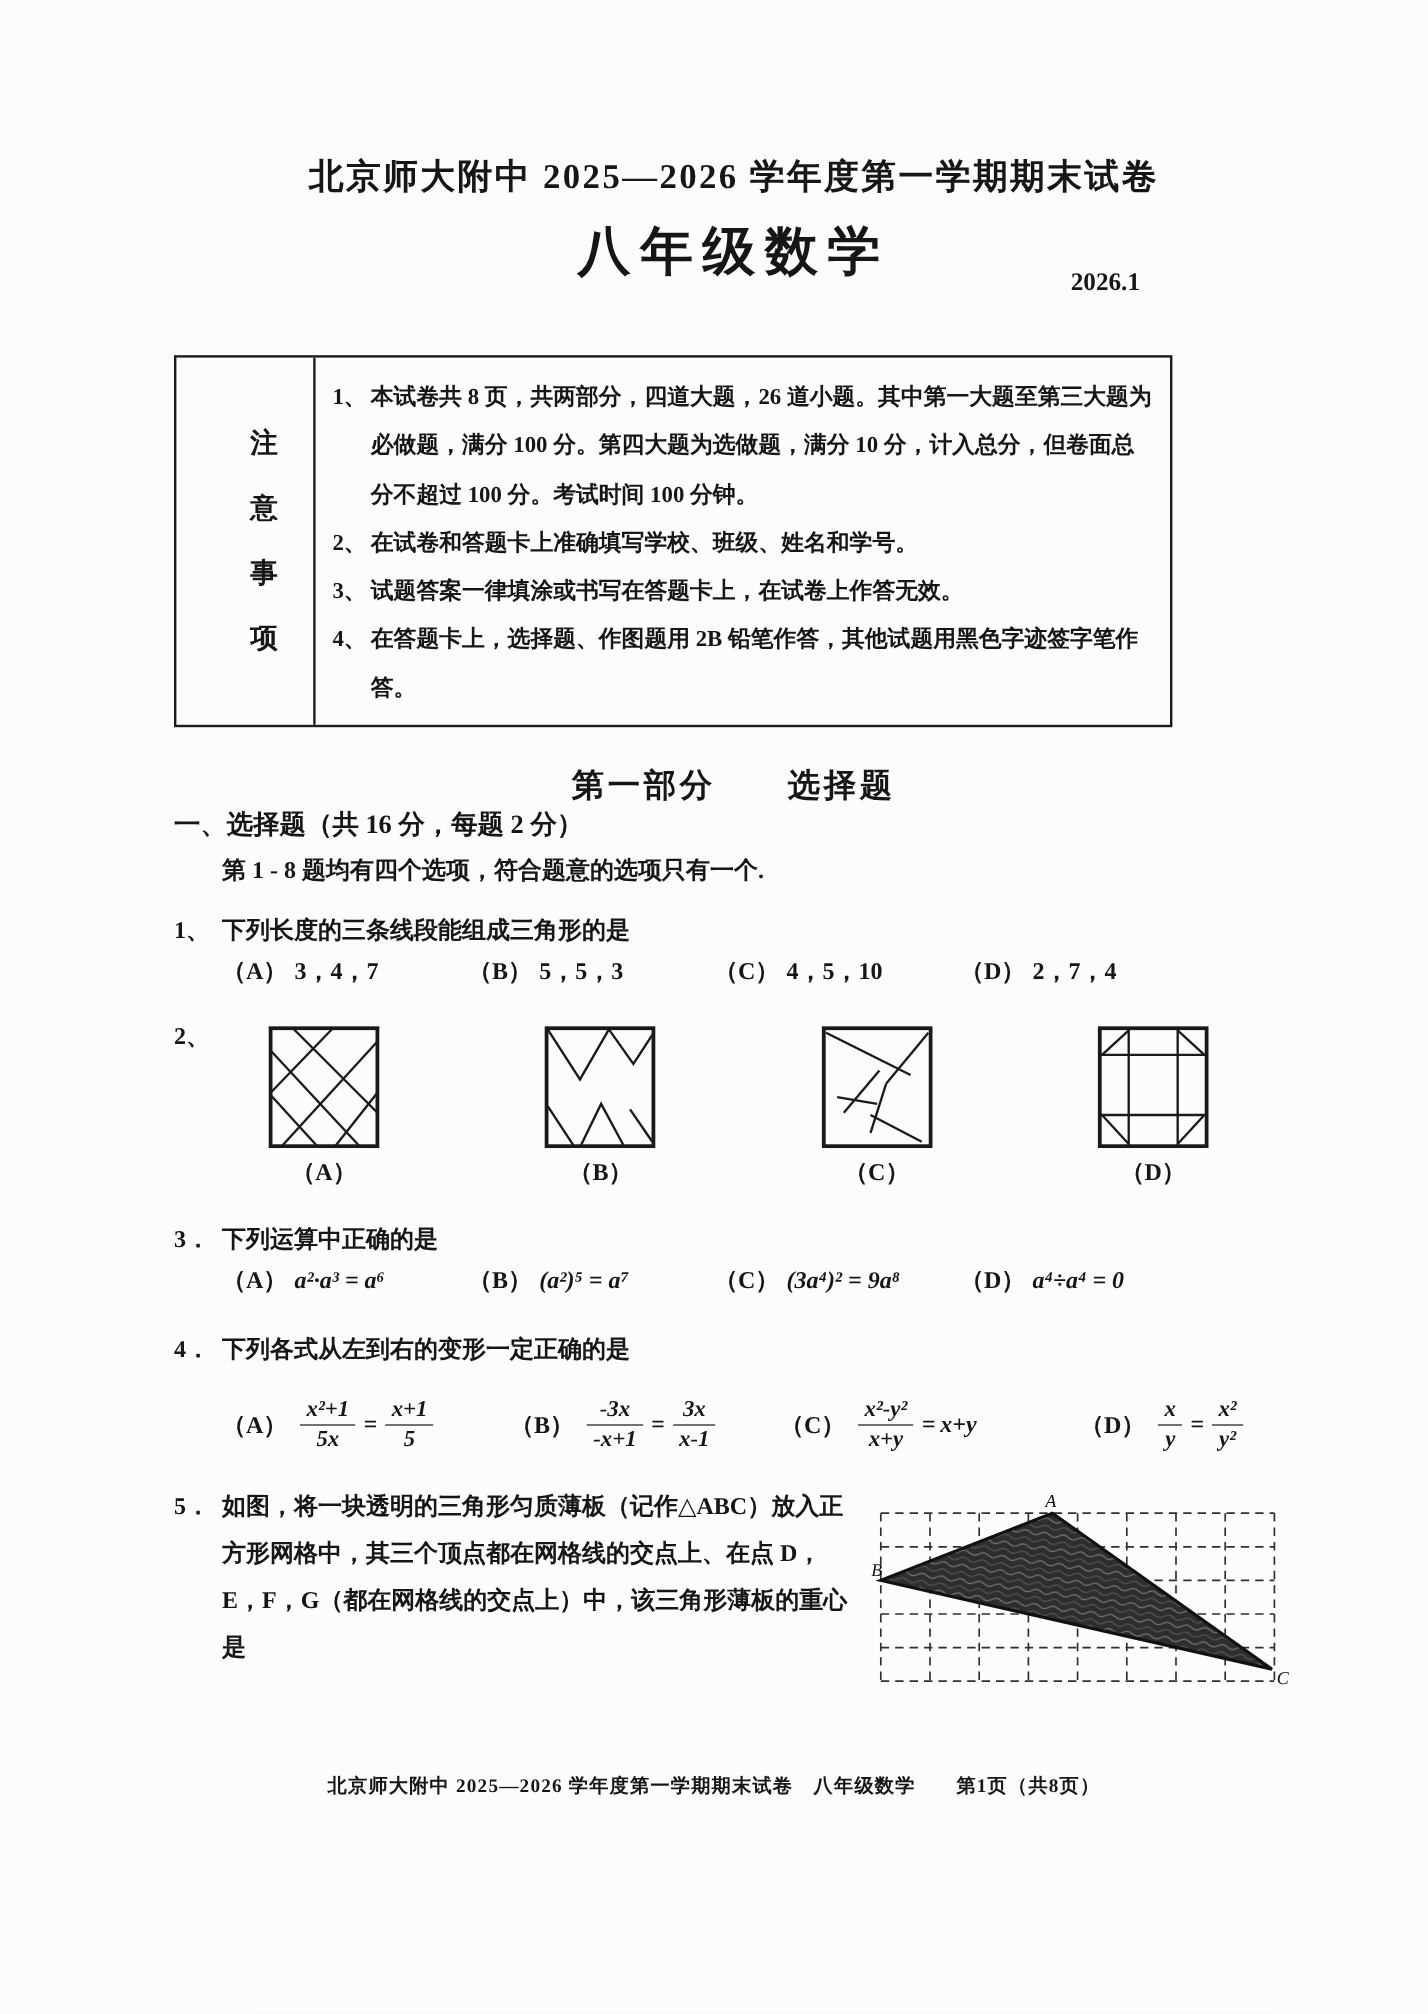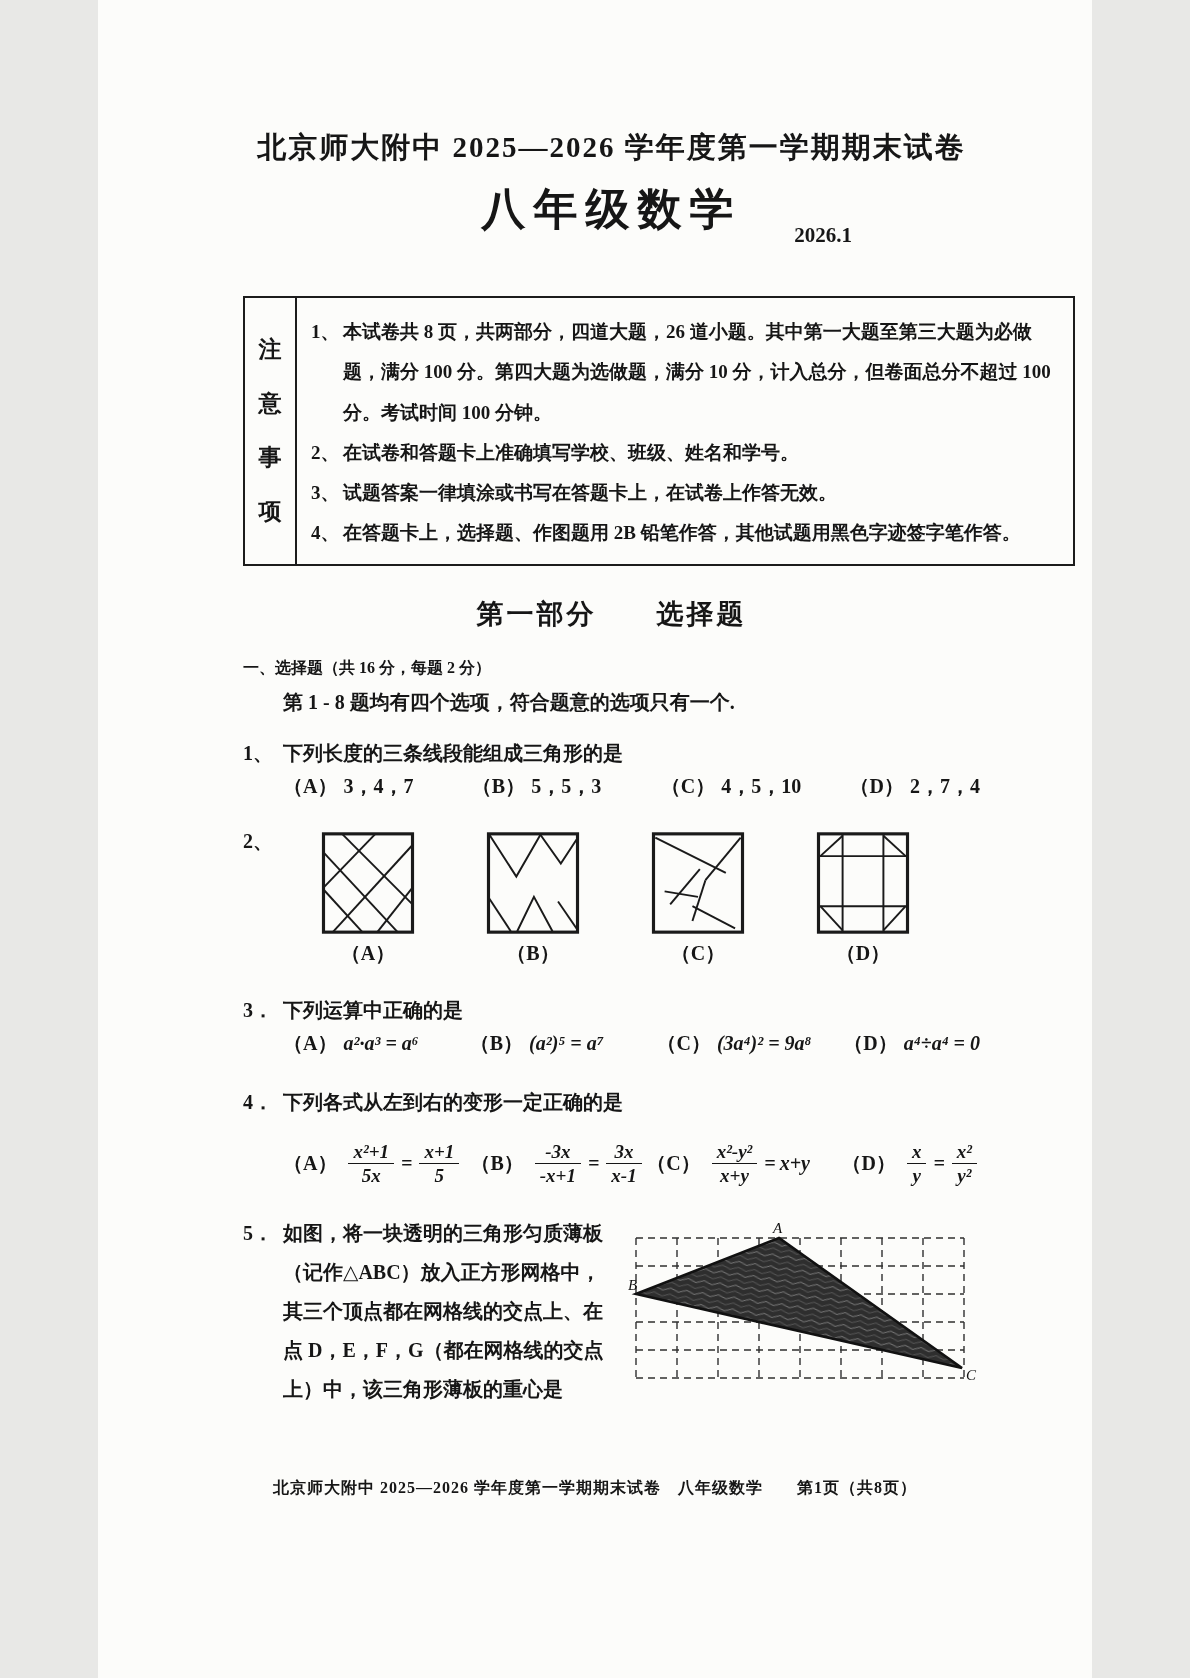--- a/index.html
+++ b/index.html
@@ -1,45 +1,46 @@
 <!DOCTYPE html>
 <html><head>
 <meta charset="utf-8">
 <style>
   html,body{margin:0;padding:0;}
   body{background:#e8e8e6;}
   .page{
-    width:994px;height:1678px;margin:0 auto;background:#fcfcfa;
+    width:1190px;height:1678px;margin:0 auto;background:#fcfcfa;
     position:relative;overflow:hidden;color:#161616;
     font-family:"Liberation Serif","DejaVu Serif",serif;
   }
   .content{padding:0 112px 0 145px;}
 
   
   .h-title{margin-top:128px;text-align:center;font-size:29px;font-weight:700;letter-spacing:2px;}
   .h-subjrow{position:relative;margin-top:12px;height:66px;}
   .h-subject{text-align:center;font-size:44px;font-weight:700;letter-spacing:8px;}
   .h-date{position:absolute;right:128px;bottom:-2px;font-size:21px;font-weight:700;}
 
   
   .notice{margin-top:50px;display:flex;border:2.5px solid #1c1c1c;width:832px;box-sizing:border-box;}
   .notice-side{
     width:50px;border-right:2px solid #1c1c1c;display:flex;align-items:center;justify-content:center;
-    padding:14px 0;
+    padding:14px 16px;
+    margin-left:32px;
   }
   .notice-side .vlabel{
     width:1.05em;font-size:23px;font-weight:700;word-break:break-all;line-height:2.35;text-align:center;
   }
   .notice-list{padding:14px 14px 10px 10px;flex:1;}
   .n-item{position:relative;padding-left:36px;font-size:19px;line-height:2.12;font-weight:600;}
   .n-item .no{position:absolute;left:4px;top:0;}
 
   
   .sec-title{margin-top:30px;text-align:center;font-size:27px;font-weight:700;letter-spacing:3px;}
-  .sec-head{margin-top:26px;font-size:16px;font-weight:700;}
+  .sec-head{font-size:22px;font-weight:700;}
   .sec-note{margin-top:10px;padding-left:40px;font-size:20px;font-weight:600;}
 
   
   .q{position:relative;padding-left:40px;font-size:20px;font-weight:600;line-height:1.95;}
   .q .qno{position:absolute;left:0;top:0;}
   .q1{margin-top:18px;}
   .optrow{display:flex;padding-left:40px;font-size:20px;font-weight:600;align-items:center;}
   .opt{width:205px;white-space:nowrap;}
   .opt:last-child{width:auto;}
   .opt .lbl{margin-right:6px;}

